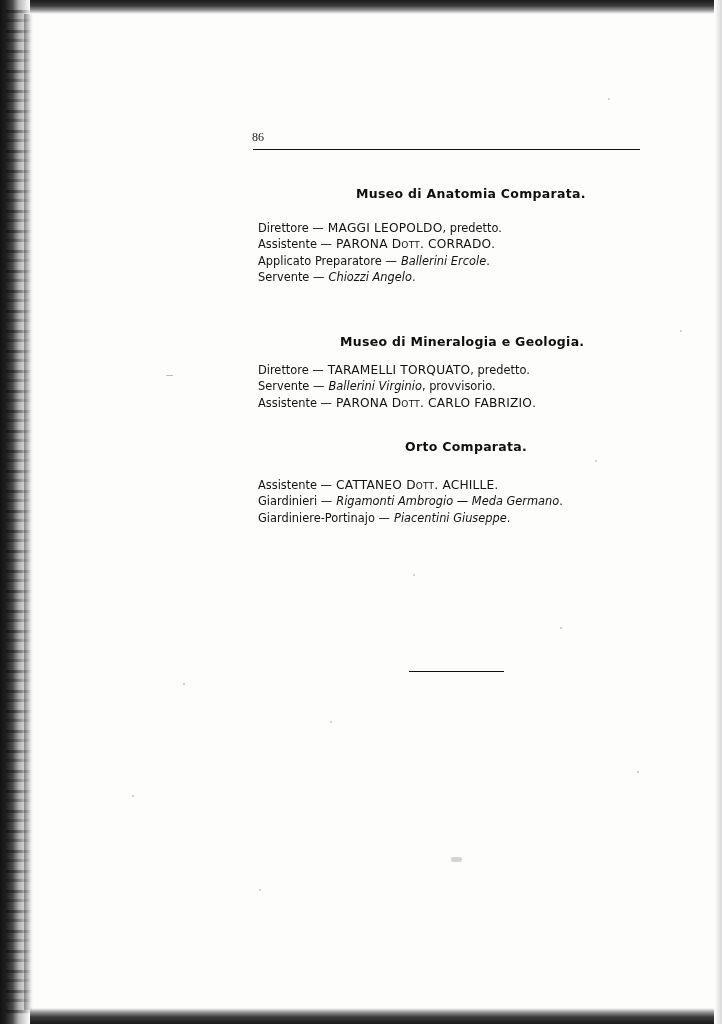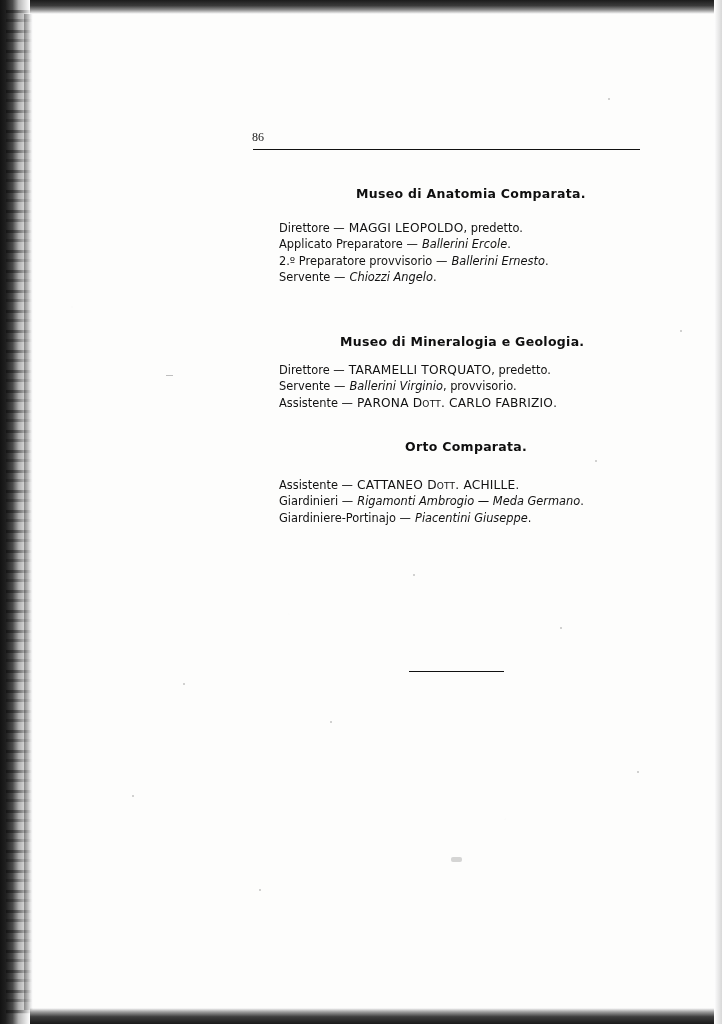--- a/index.html
+++ b/index.html
@@ -136,21 +136,20 @@
   #block-mineralogia .lines { position: absolute; left: 258px; top: 362px; }
   #block-orto .section-title { left: 405px; top: 439px; }
   #block-orto .lines { position: absolute; left: 258px; top: 477px; }
 
   .lines div {
     white-space: nowrap;
     font-family: "DejaVu Sans", sans-serif;
     font-size: 11.4px;
     line-height: 16.3px;
     color: #121212;
-    margin-left: 21px;
   }
   .noise {
     position: absolute;
     top: 0; left: 0;
     width: 722px; height: 1024px;
     pointer-events: none;
     opacity: 0.35;
     background-image:
       radial-gradient(circle at 10% 30%, rgba(0,0,0,0.03) 0 1px, transparent 1px),
       radial-gradient(circle at 70% 80%, rgba(0,0,0,0.03) 0 1px, transparent 1px),
@@ -178,28 +177,28 @@
 
     <div id="block-anatomia">
       <div class="section-title">Museo di Anatomia Comparata.</div>
       <div class="lines">
         <div>
           <span>Direttore</span>
           <span class="dash">—</span>
           <span class="sc">MAGGI LEOPOLDO</span><span>, predetto.</span>
         </div>
         <div>
+          <span>Assistente</span>
+          <span class="dash">—</span>
+          <span class="sc">PARONA Dott. CORRADO</span><span>.</span>
+        </div>
+        <div>
           <span>Applicato Preparatore</span>
           <span class="dash">—</span>
           <span class="it">Ballerini Ercole</span><span>.</span>
-        </div>
-        <div>
-          <span>2.º Preparatore provvisorio</span>
-          <span class="dash">—</span>
-          <span class="it">Ballerini Ernesto</span><span>.</span>
         </div>
         <div>
           <span>Servente</span>
           <span class="dash">—</span>
           <span class="it">Chiozzi Angelo</span><span>.</span>
         </div>
       </div>
     </div>
 
     <div id="block-mineralogia">

